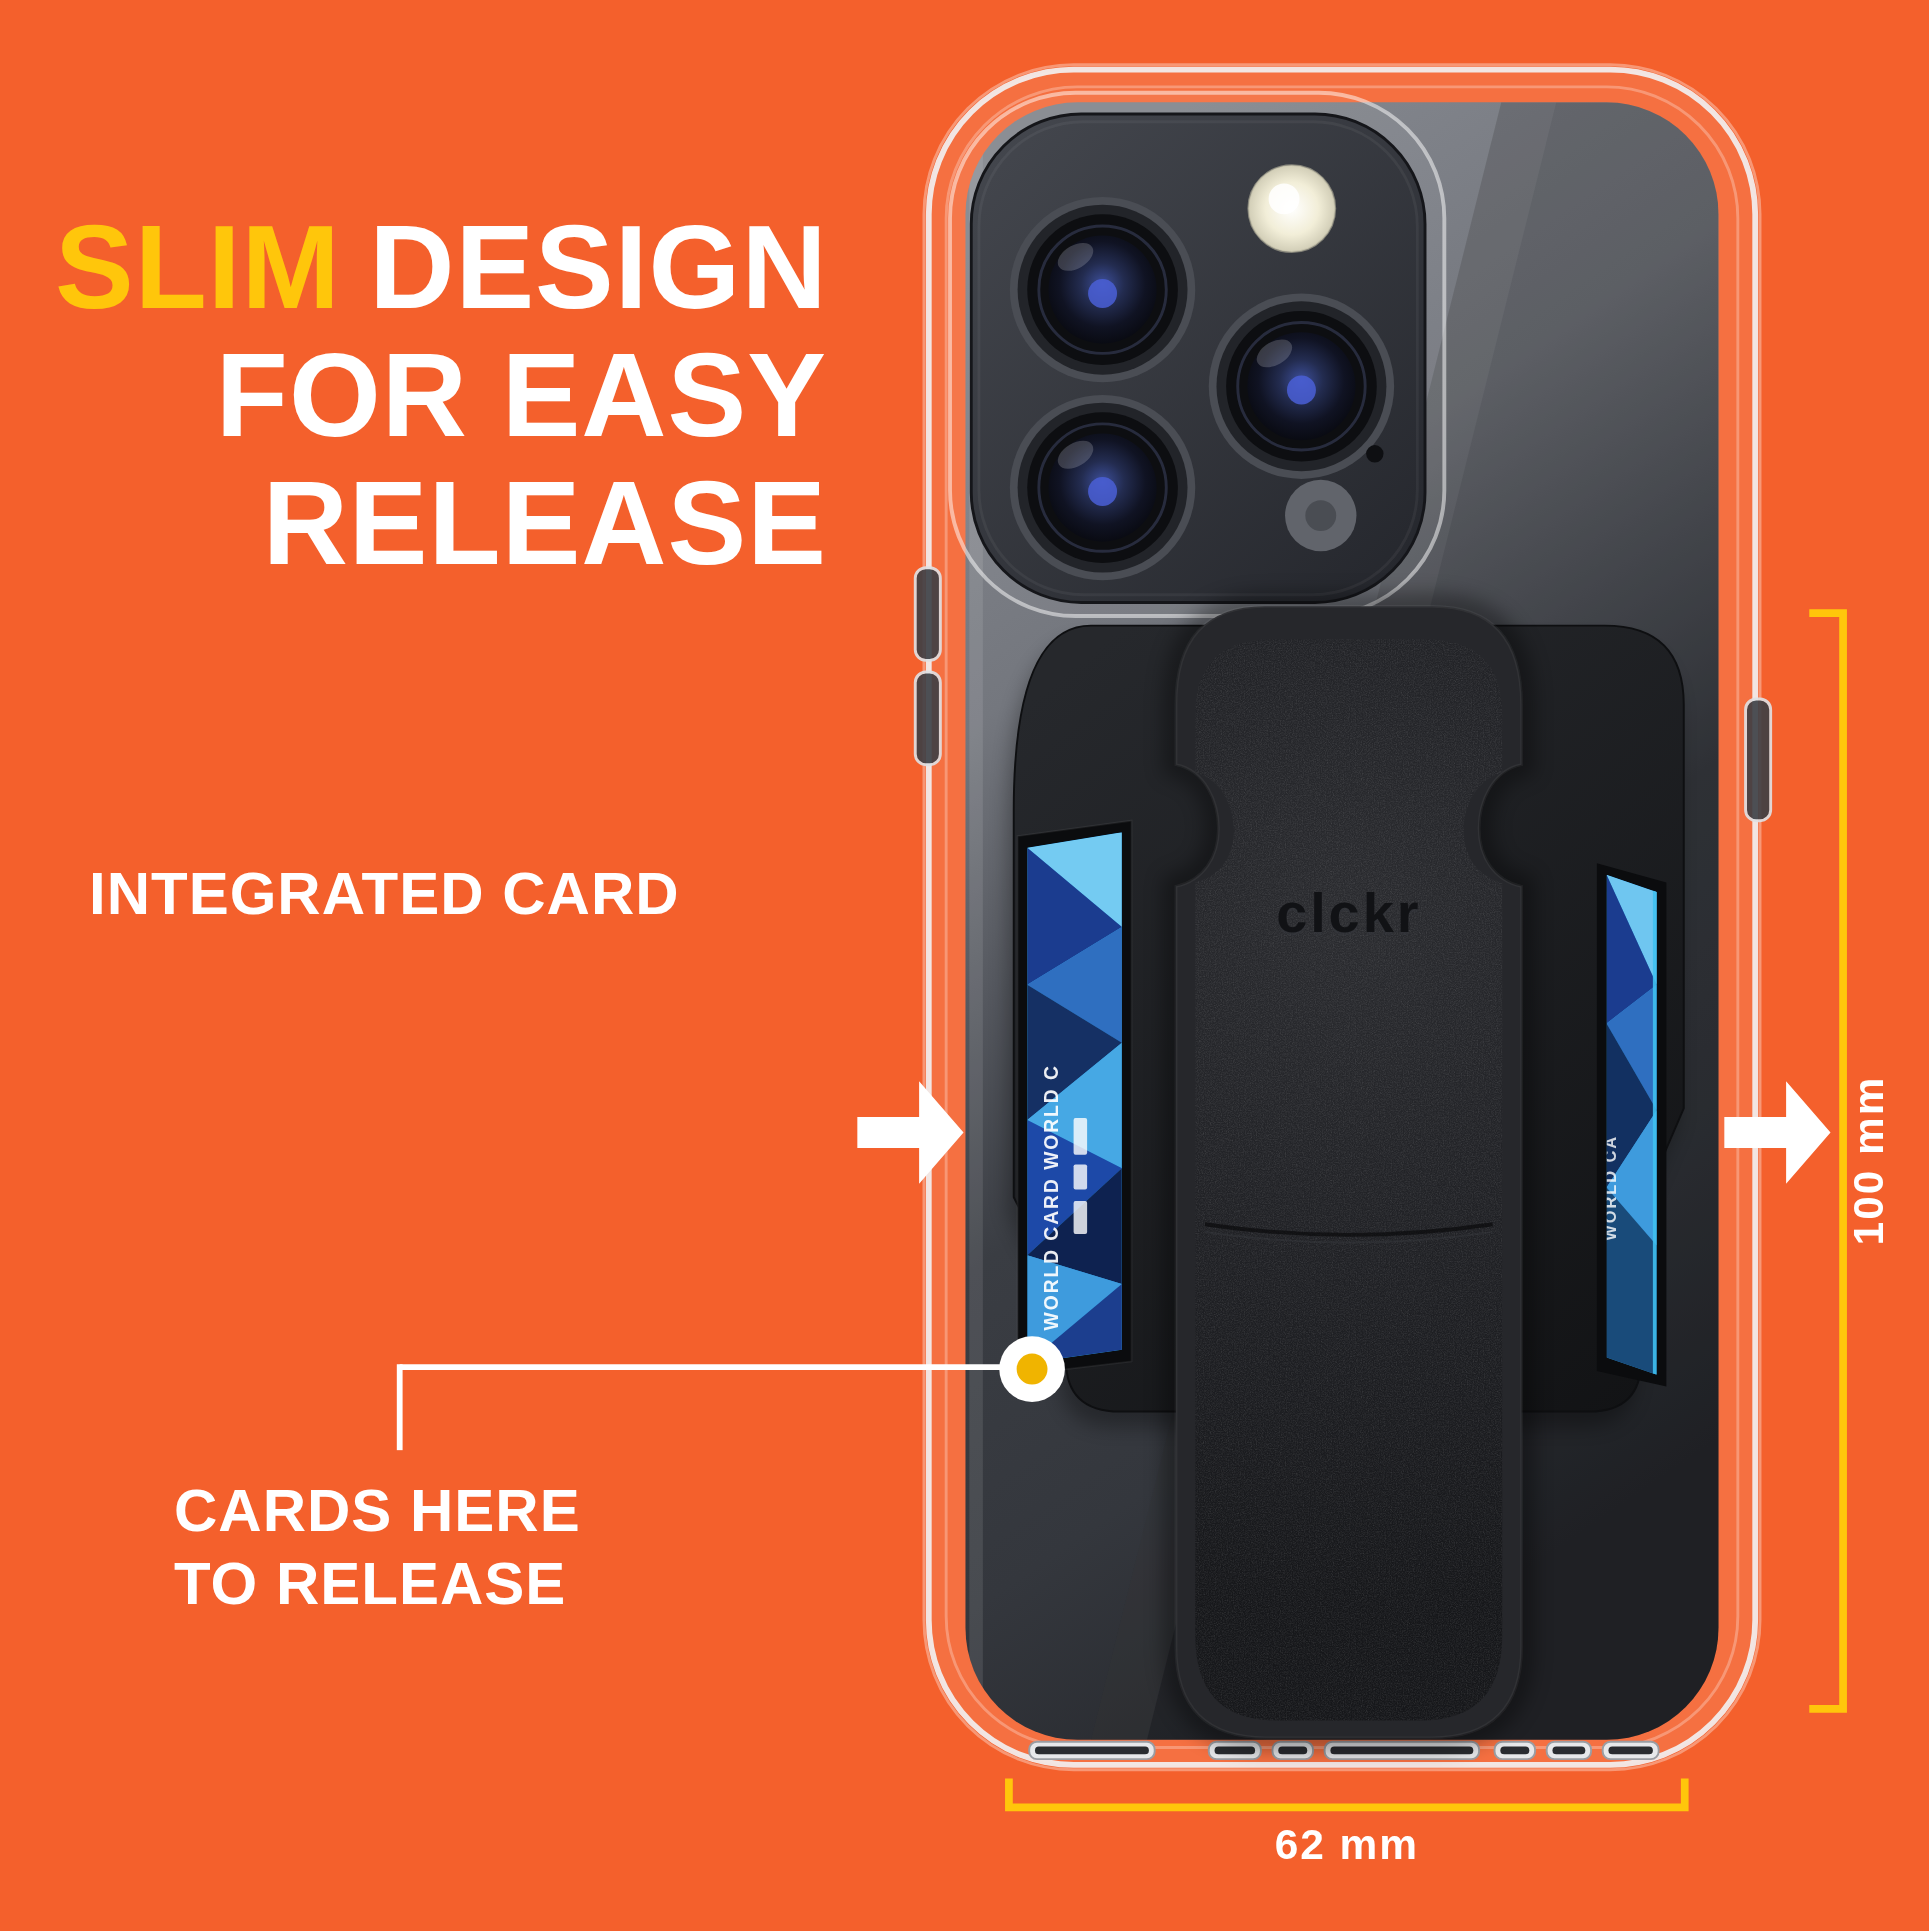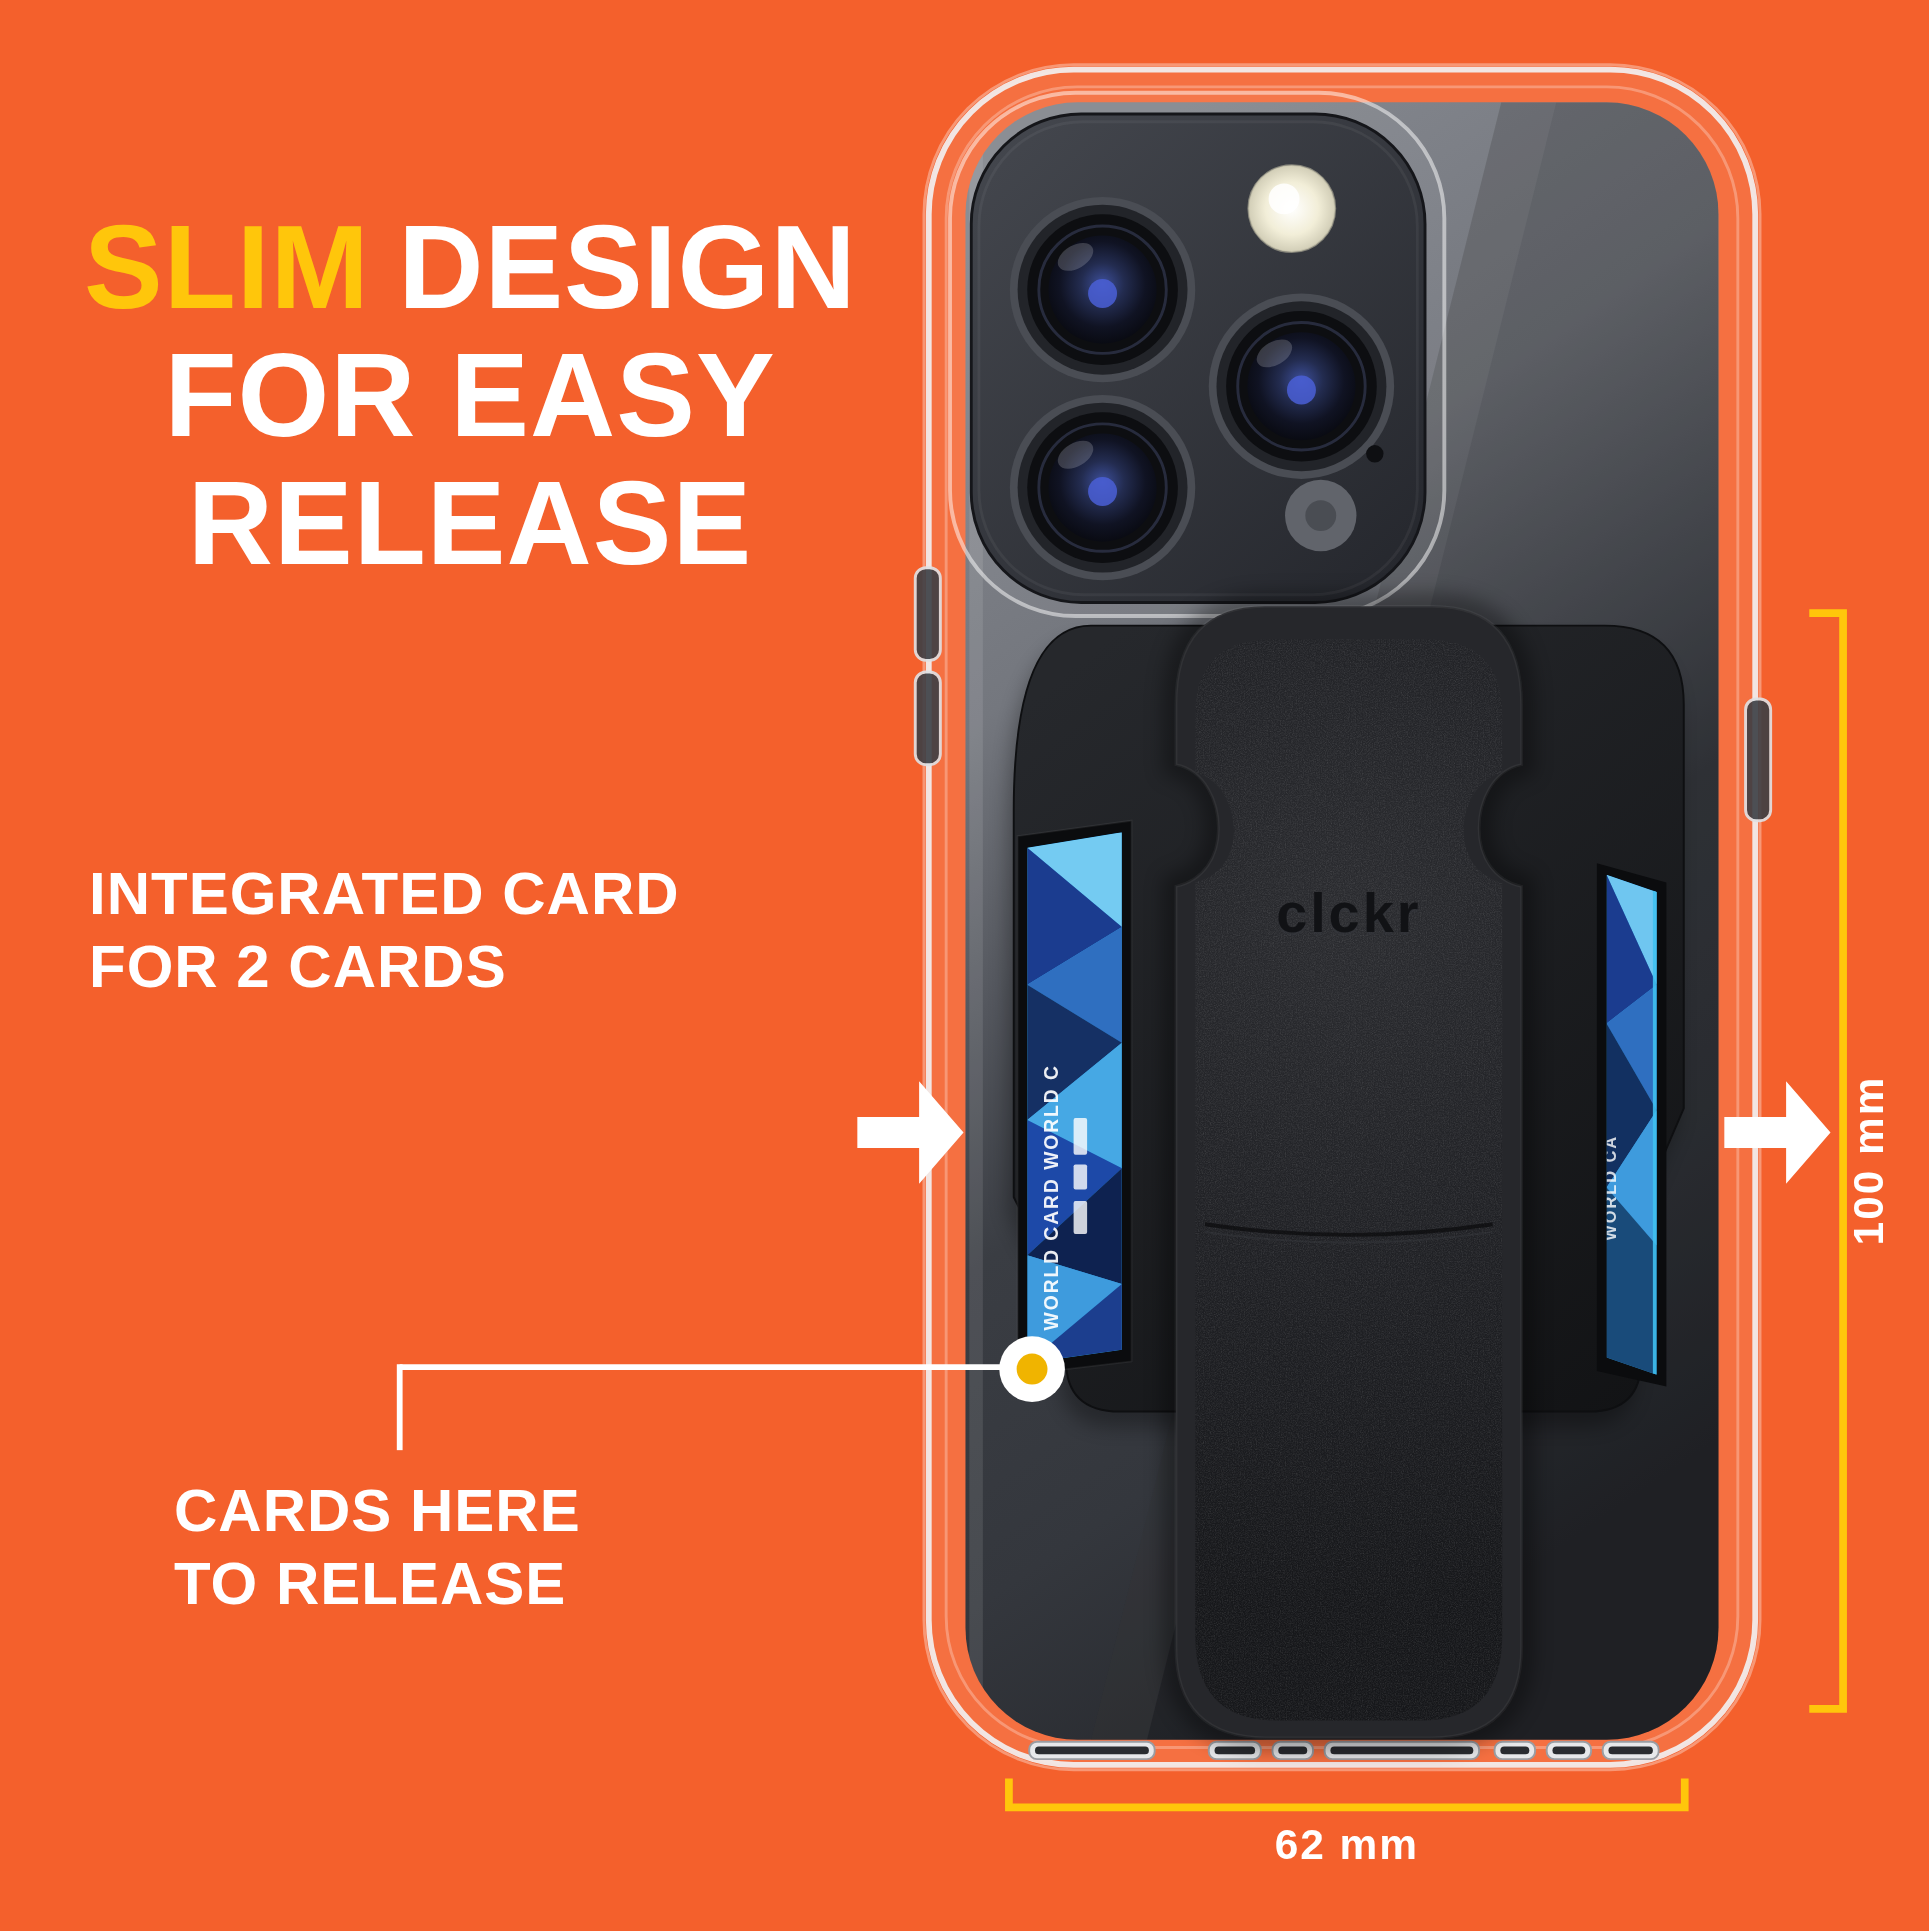--- a/index.html
+++ b/index.html
@@ -1,21 +1,21 @@
 <!DOCTYPE html>
 <html><head>
 <meta charset="utf-8">
 <style>
   html,body{margin:0;padding:0;background:#F4602C;}
   body{position:relative;width:1929px;height:1931px;overflow:hidden;
        font-family:"Liberation Sans",sans-serif;-webkit-font-smoothing:antialiased;}
   .stage{position:absolute;inset:0;}
   svg.scene{position:absolute;left:0;top:0;}
-  .headline{position:absolute;left:55px;top:203px;width:772px;text-align:center;
-            color:#FFFFFF;font-weight:700;font-size:118px;line-height:128px;letter-spacing:1px;margin-left:29px;}
+  .headline{position:absolute;left:55px;top:203px;width:772px;text-align:right;
+            color:#FFFFFF;font-weight:700;font-size:118px;line-height:128px;letter-spacing:1px;}
   .headline .accent{color:#FFC60B;}
   .headline .hl-rest{margin-left:0.24em;}
   .feature{position:absolute;text-align:left;color:#FFFFFF;font-weight:700;
            font-size:60px;line-height:73px;letter-spacing:1px;}
   #feature-card-holder{left:89px;top:857px;width:701px;}
   #feature-push-release{left:174px;top:1474px;width:550px;}
 </style>
 </head>
 <body>
 
@@ -246,21 +246,20 @@
 <div class="headline">
   <div class="hl-line">
     <span class="accent">SLIM</span><span class="hl-rest">DESIGN</span>
   </div>
   <div class="hl-line">FOR EASY</div>
   <div class="hl-line">RELEASE</div>
 </div>
 
 <div class="feature" id="feature-card-holder">
   <div>INTEGRATED CARD</div>
-  <div>FOR 2 CARDS</div>
 </div>
 
 <div class="feature" id="feature-push-release">
   <div>CARDS HERE</div>
   <div>TO RELEASE</div>
 </div>
 
 </div>
 
 

